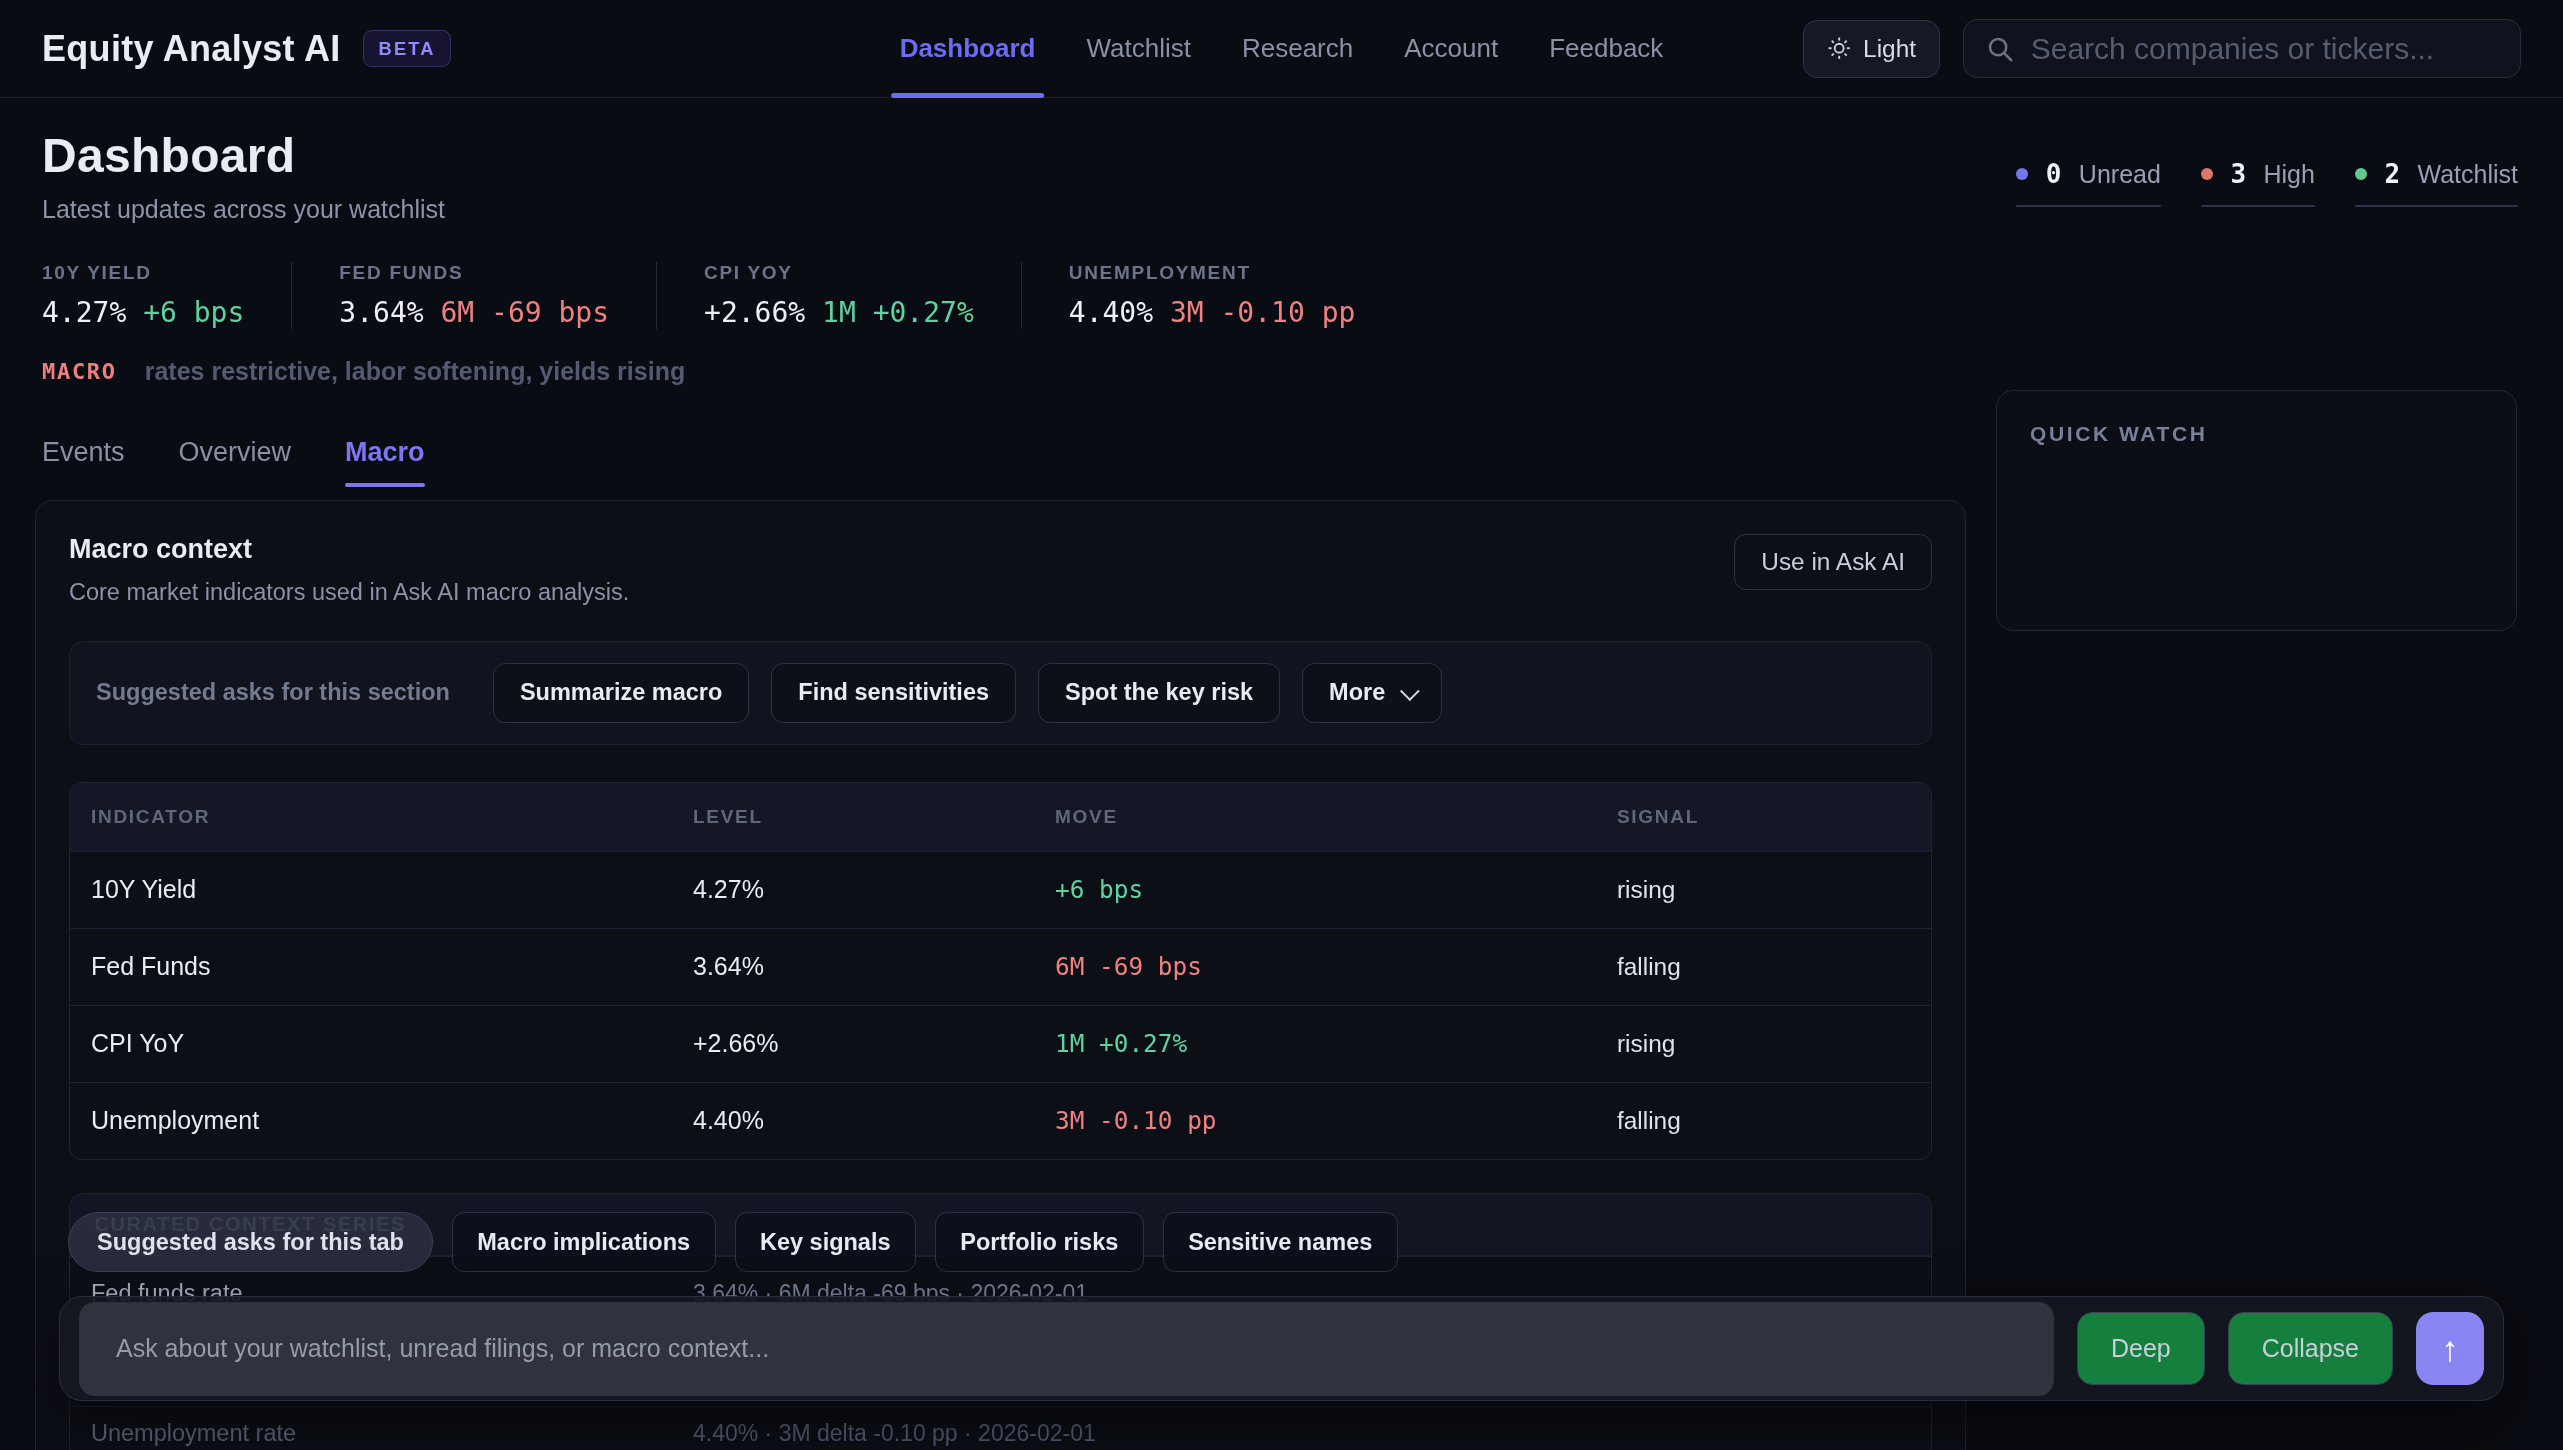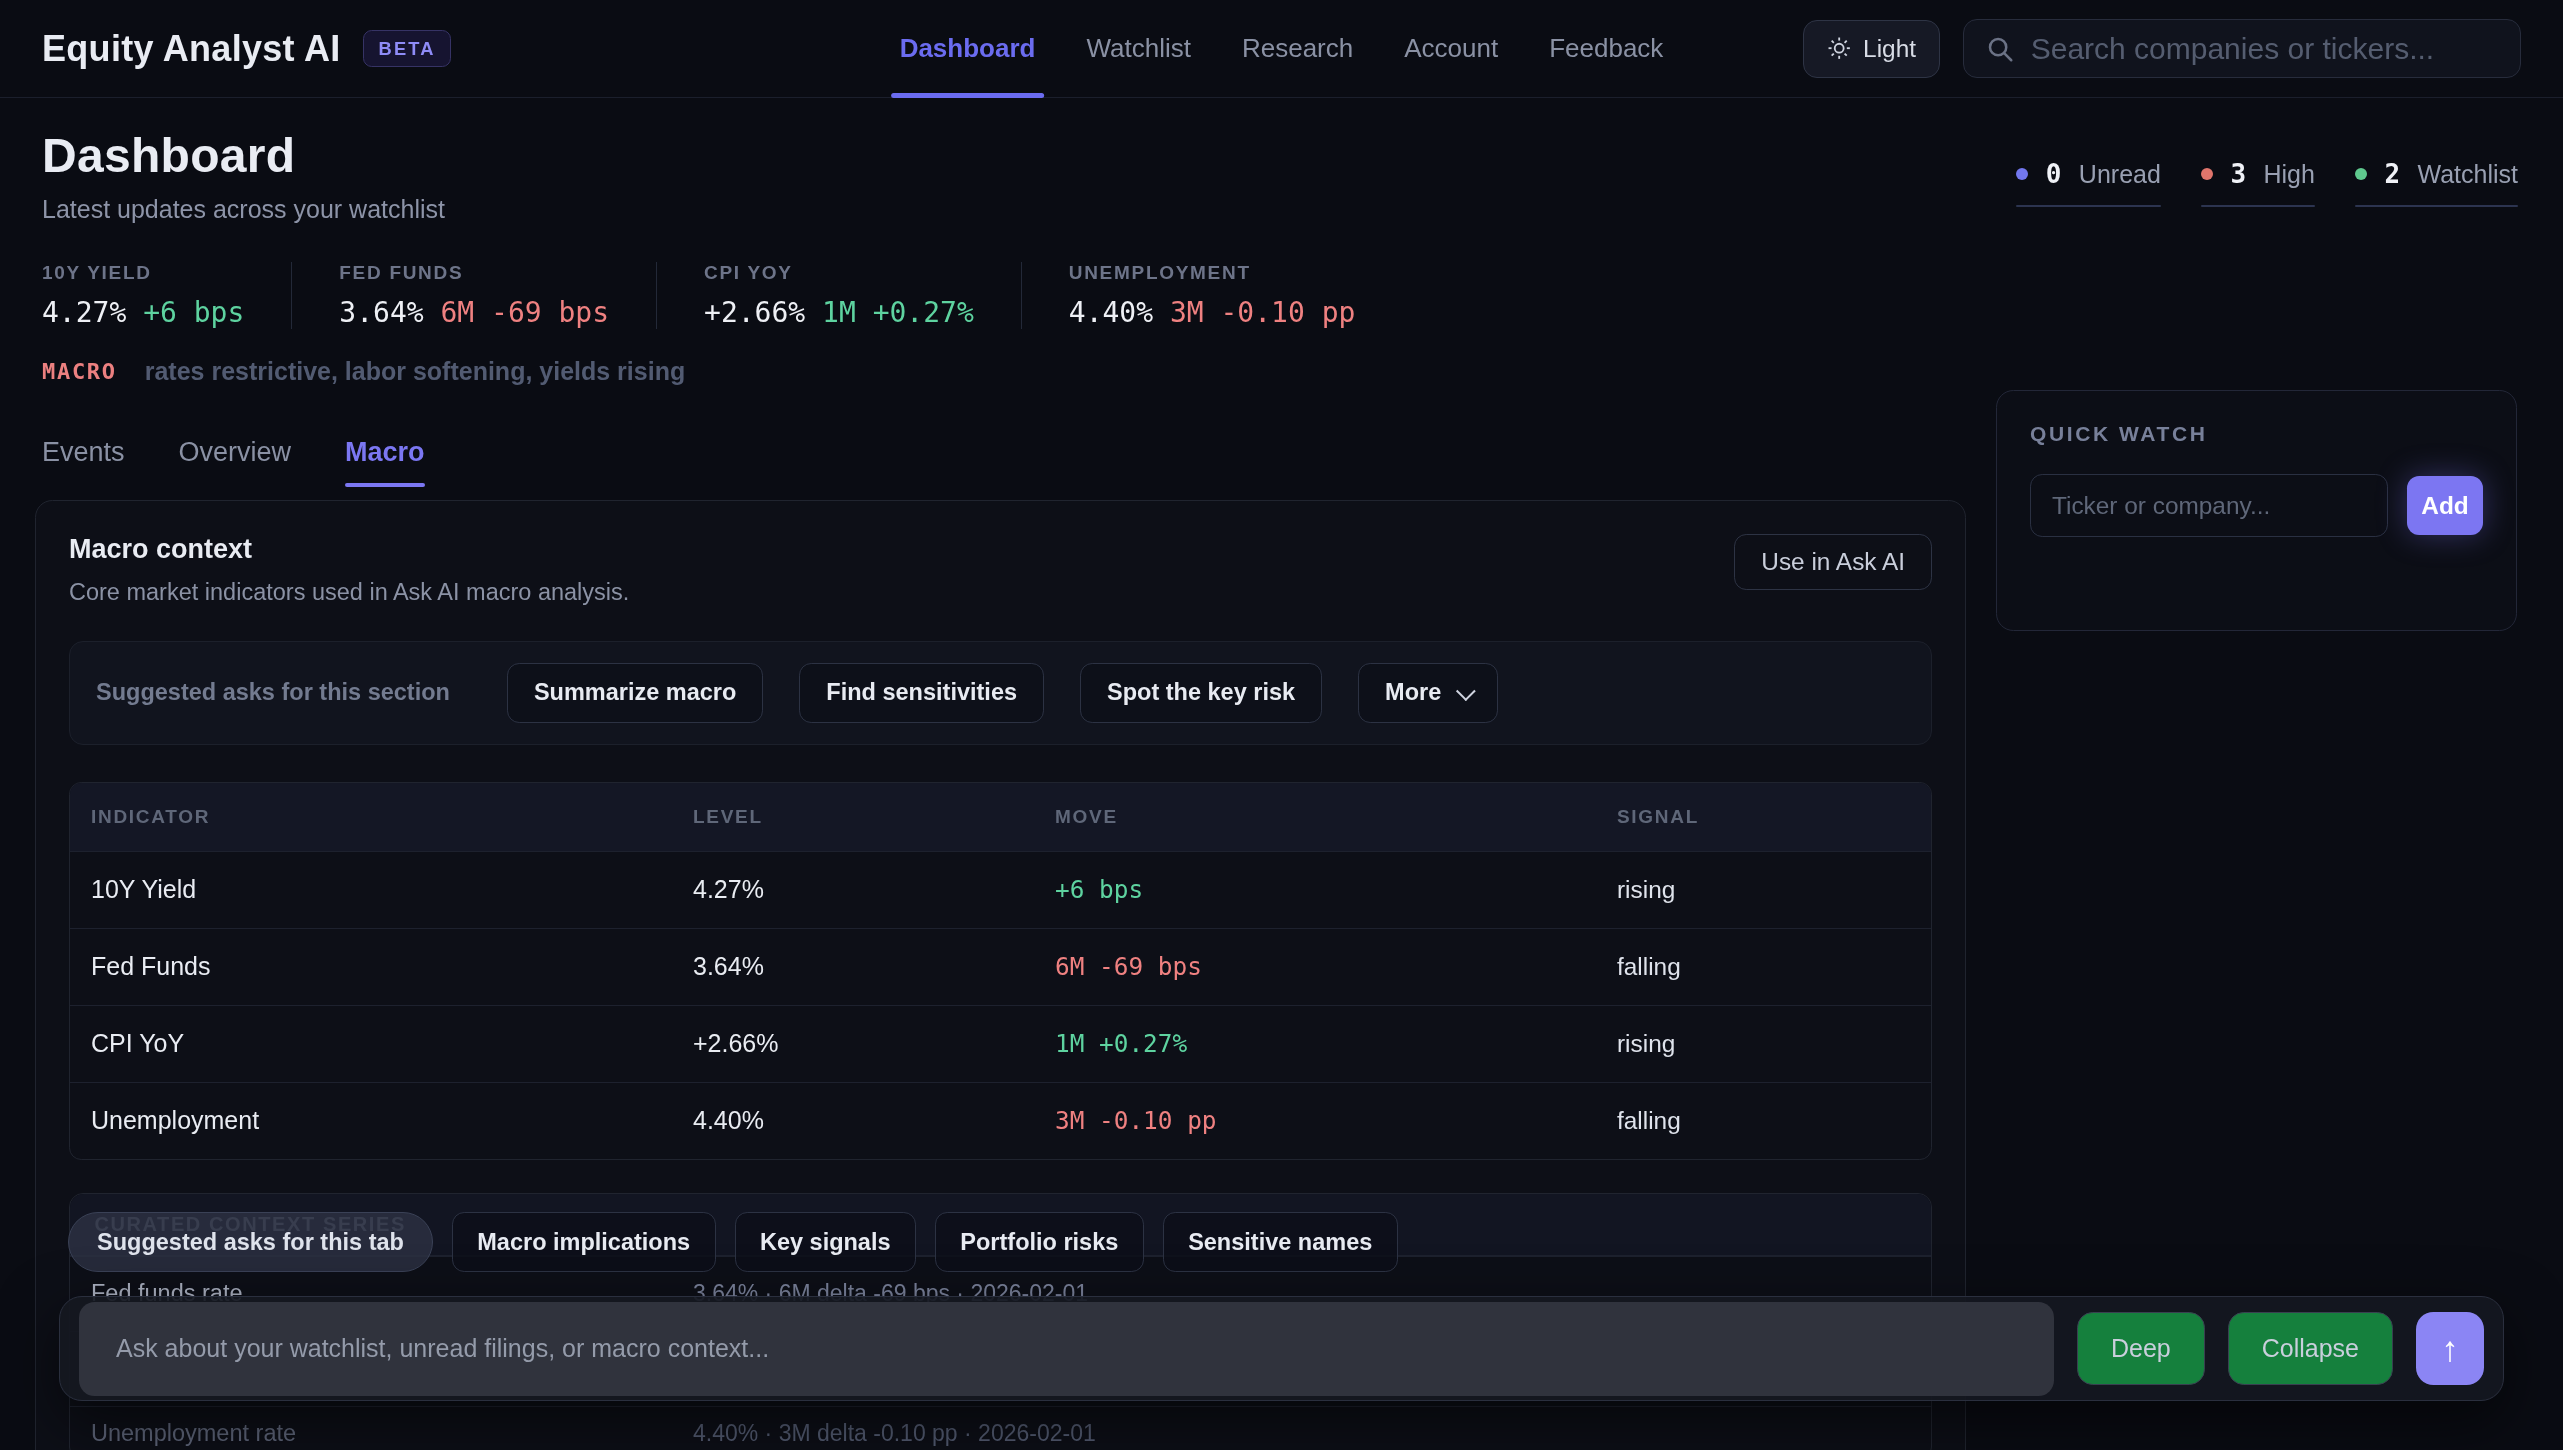--- a/index.html
+++ b/index.html
@@ -90,21 +90,21 @@
   .panel-title { font-size:27px; font-weight:700; }
   .panel-sub { margin-top:14px; font-size:23.5px; color:#8b92a5; }
   .use-btn {
     margin-left:auto; height:56px; padding:0 26px; display:flex; align-items:center;
     background:transparent; border:0.9px solid #2d3344; border-radius:12.2px;
     font-size:24.4px; color:#c9cedb; cursor:pointer; font-family:"Liberation Sans",sans-serif;
   }
 
   .suggest-bar {
     margin-top:35px; background:#11141e; border:0.9px solid #1c202b; border-radius:14px;
-    padding:21px 26px; display:flex; align-items:center; gap:36px;
+    padding:21px 26px; display:flex; align-items:center; gap:22px;
   }
   .suggest-label { font-size:23.5px; color:#737b90; font-weight:600; margin-right:21px; }
   .chip {
     background:#0d1019; border:0.9px solid #2c3243; border-radius:12.2px;
     padding:15.7px 26px; font-size:23.5px; color:#e8ebf2; font-weight:600;
     display:flex; align-items:center; gap:15.7px; cursor:pointer; white-space:nowrap;
   }
   .chev { width:14px; height:14px; border-right:2.6px solid #cfd4e0;
     border-bottom:2.6px solid #cfd4e0; transform:rotate(45deg) translateY(-2.6px); }
 
@@ -364,24 +364,20 @@
 <div class="float-chips">
   <div class="pill-chip">Suggested asks for this tab</div>
   <div class="ghost-chip">Macro implications</div>
   <div class="ghost-chip">Key signals</div>
   <div class="ghost-chip">Portfolio risks</div>
   <div class="ghost-chip">Sensitive names</div>
 </div>
 
 <div class="quickwatch">
   <div class="qw-label">QUICK WATCH</div>
-  <div class="qw-row">
-    <input class="qw-input" placeholder="Ticker or company..." style="">
-    <button class="add-btn">Add</button>
-  </div>
 </div>
 
 <div class="askbar">
   <input class="ask-input" placeholder="Ask about your watchlist, unread filings, or macro context..." style="">
   <button class="ask-btn">Deep</button>
   <button class="ask-btn">Collapse</button>
   <button class="send-btn">
       <span>↑</span>
     </button>
 </div>

